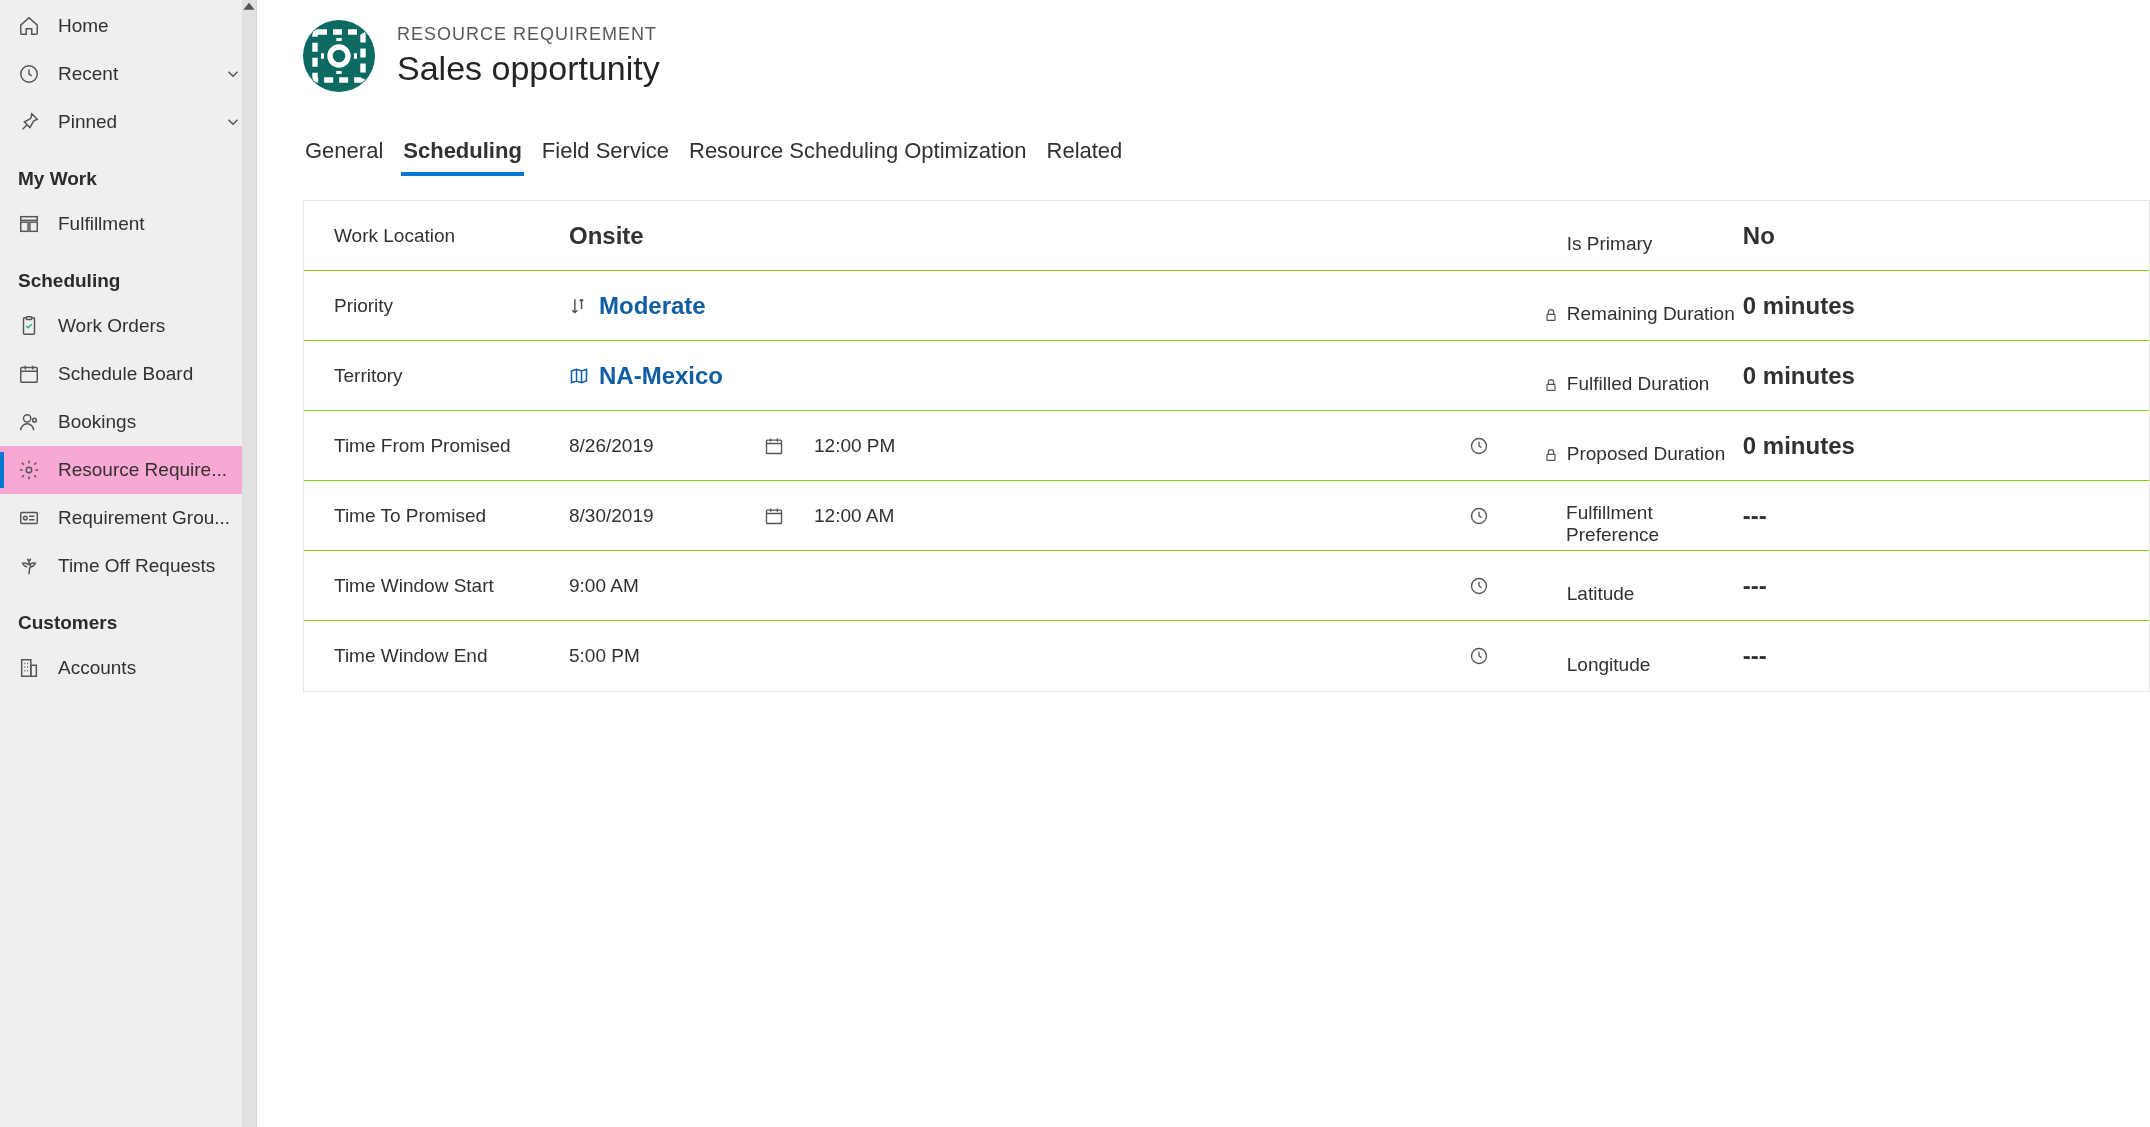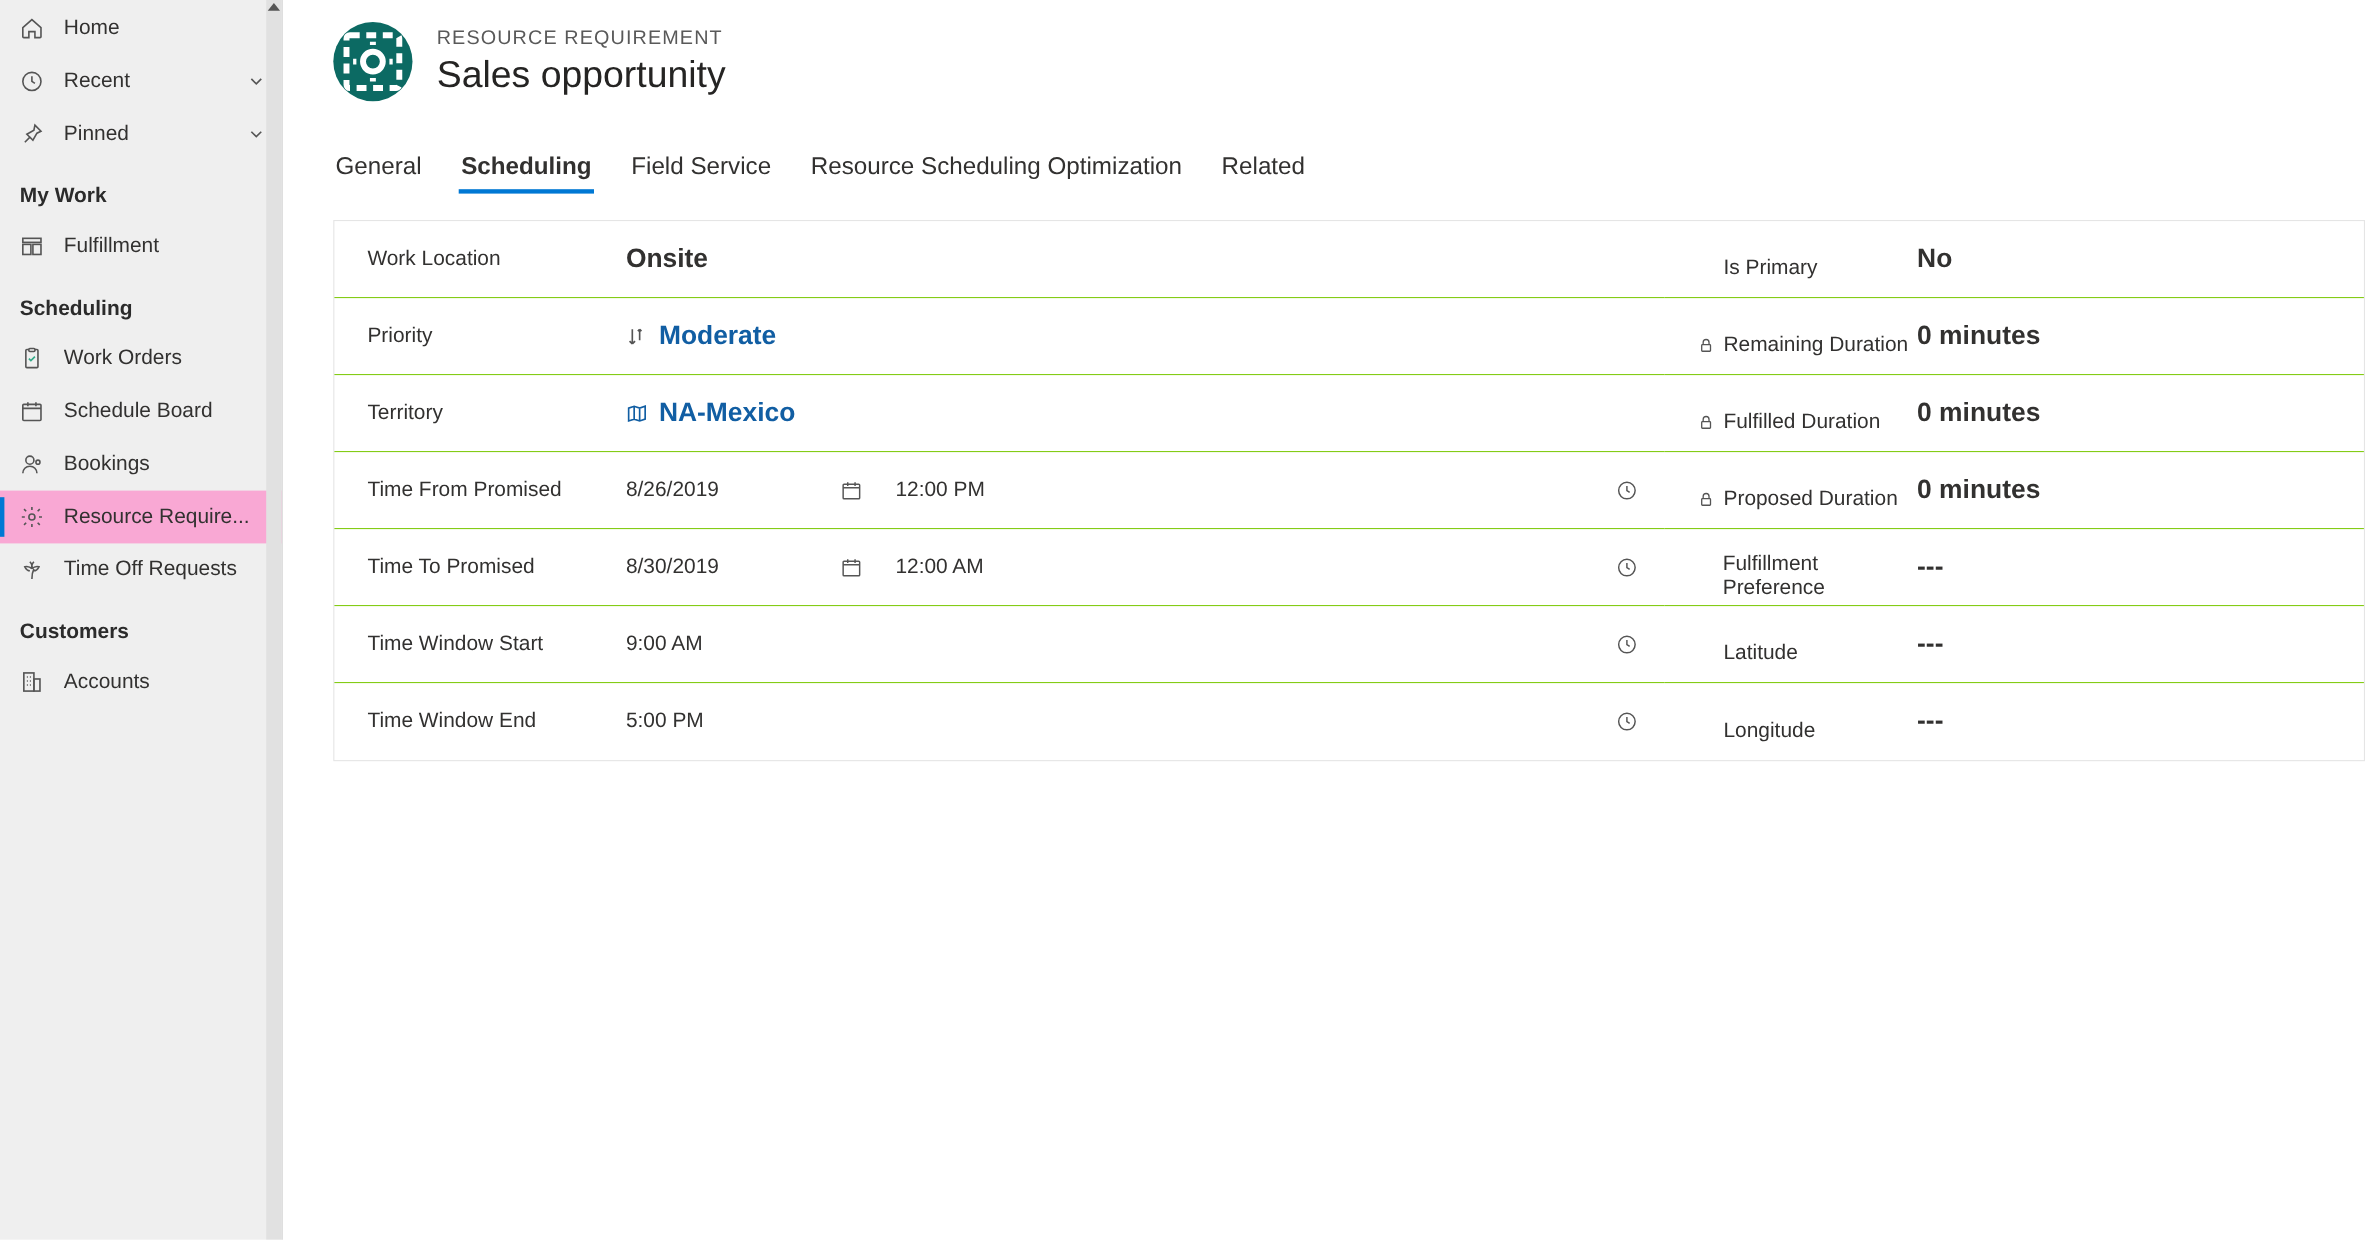--- a/index.html
+++ b/index.html
@@ -104,21 +104,21 @@
     color: #595959;
     margin-bottom: 4px;
   }
   .header-text .title {
     font-size: 34px;
     font-weight: 400;
     color: #252423;
   }
   .tabs {
     display: flex;
-    gap: 32px;
+    gap: 16px;
     margin-bottom: 30px;
   }
   .tab {
     font-size: 22px;
     color: #323130;
     cursor: pointer;
     padding: 6px 2px;
     position: relative;
   }
   .tab.active {
@@ -289,20 +289,30 @@
     <span class="label">Bookings</span>
   </div>
   <div class="nav-item active">
     <span class="icon">
       <svg viewBox="0 0 24 24" fill="none" stroke="currentColor" stroke-width="1.6">
           <circle cx="12" cy="12" r="3"></circle>
           <path d="M12 2v3M12 19v3M4.2 4.2l2.1 2.1M17.7 17.7l2.1 2.1M2 12h3M19 12h3M4.2 19.8l2.1-2.1M17.7 6.3l2.1-2.1"></path>
         </svg>
     </span>
     <span class="label">Resource Require...</span>
+  </div>
+  <div class="nav-item">
+    <span class="icon">
+      <svg viewBox="0 0 24 24" fill="none" stroke="currentColor" stroke-width="1.6">
+          <rect x="3" y="6" width="18" height="12" rx="1"></rect>
+          <circle cx="8" cy="12" r="2"></circle>
+          <path d="M12 10h6M12 14h6"></path>
+        </svg>
+    </span>
+    <span class="label">Requirement Grou...</span>
   </div>
   <div class="nav-item">
     <span class="icon">
       <svg viewBox="0 0 24 24" fill="none" stroke="currentColor" stroke-width="1.6">
           <path d="M12 21c0-6 2-10 2-10M12 11c-3-3-7-2-7-2s2 4 5 4M12 11c3-3 7-2 7-2s-2 4-5 4M12 11c-1-4 2-7 2-7M12 11c1-4-2-7-2-7"></path>
         </svg>
     </span>
     <span class="label">Time Off Requests</span>
   </div>
 

